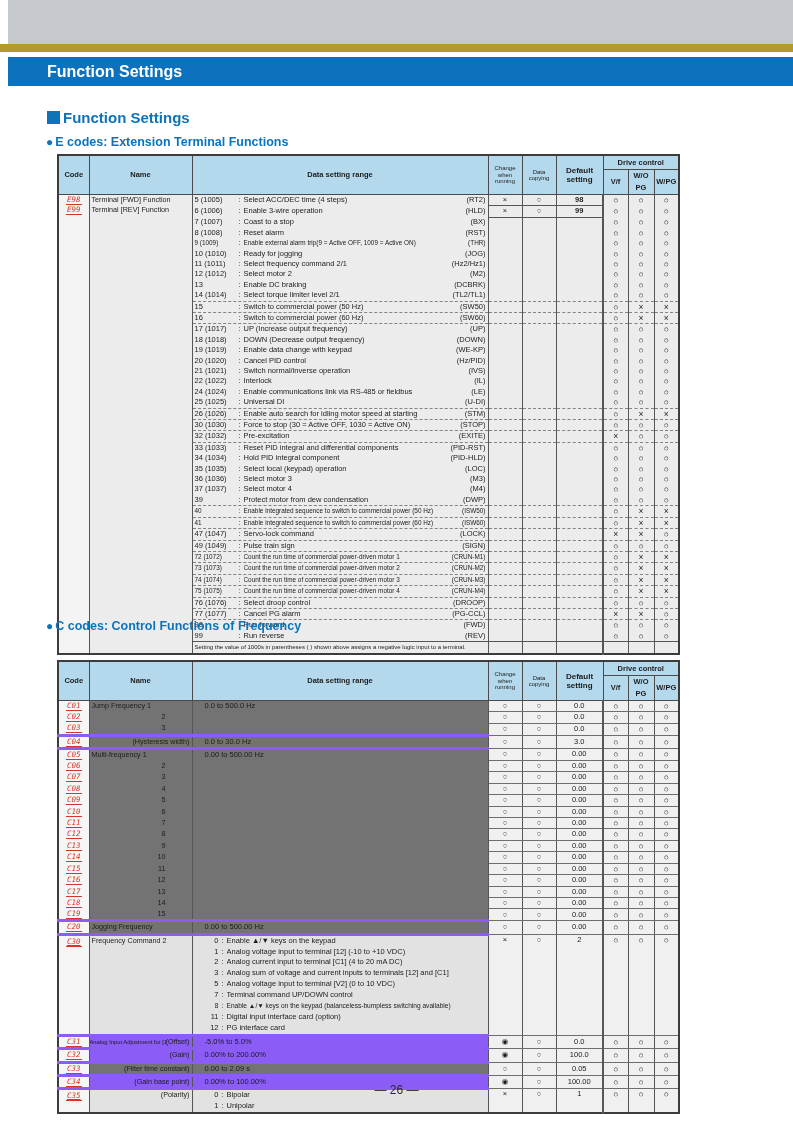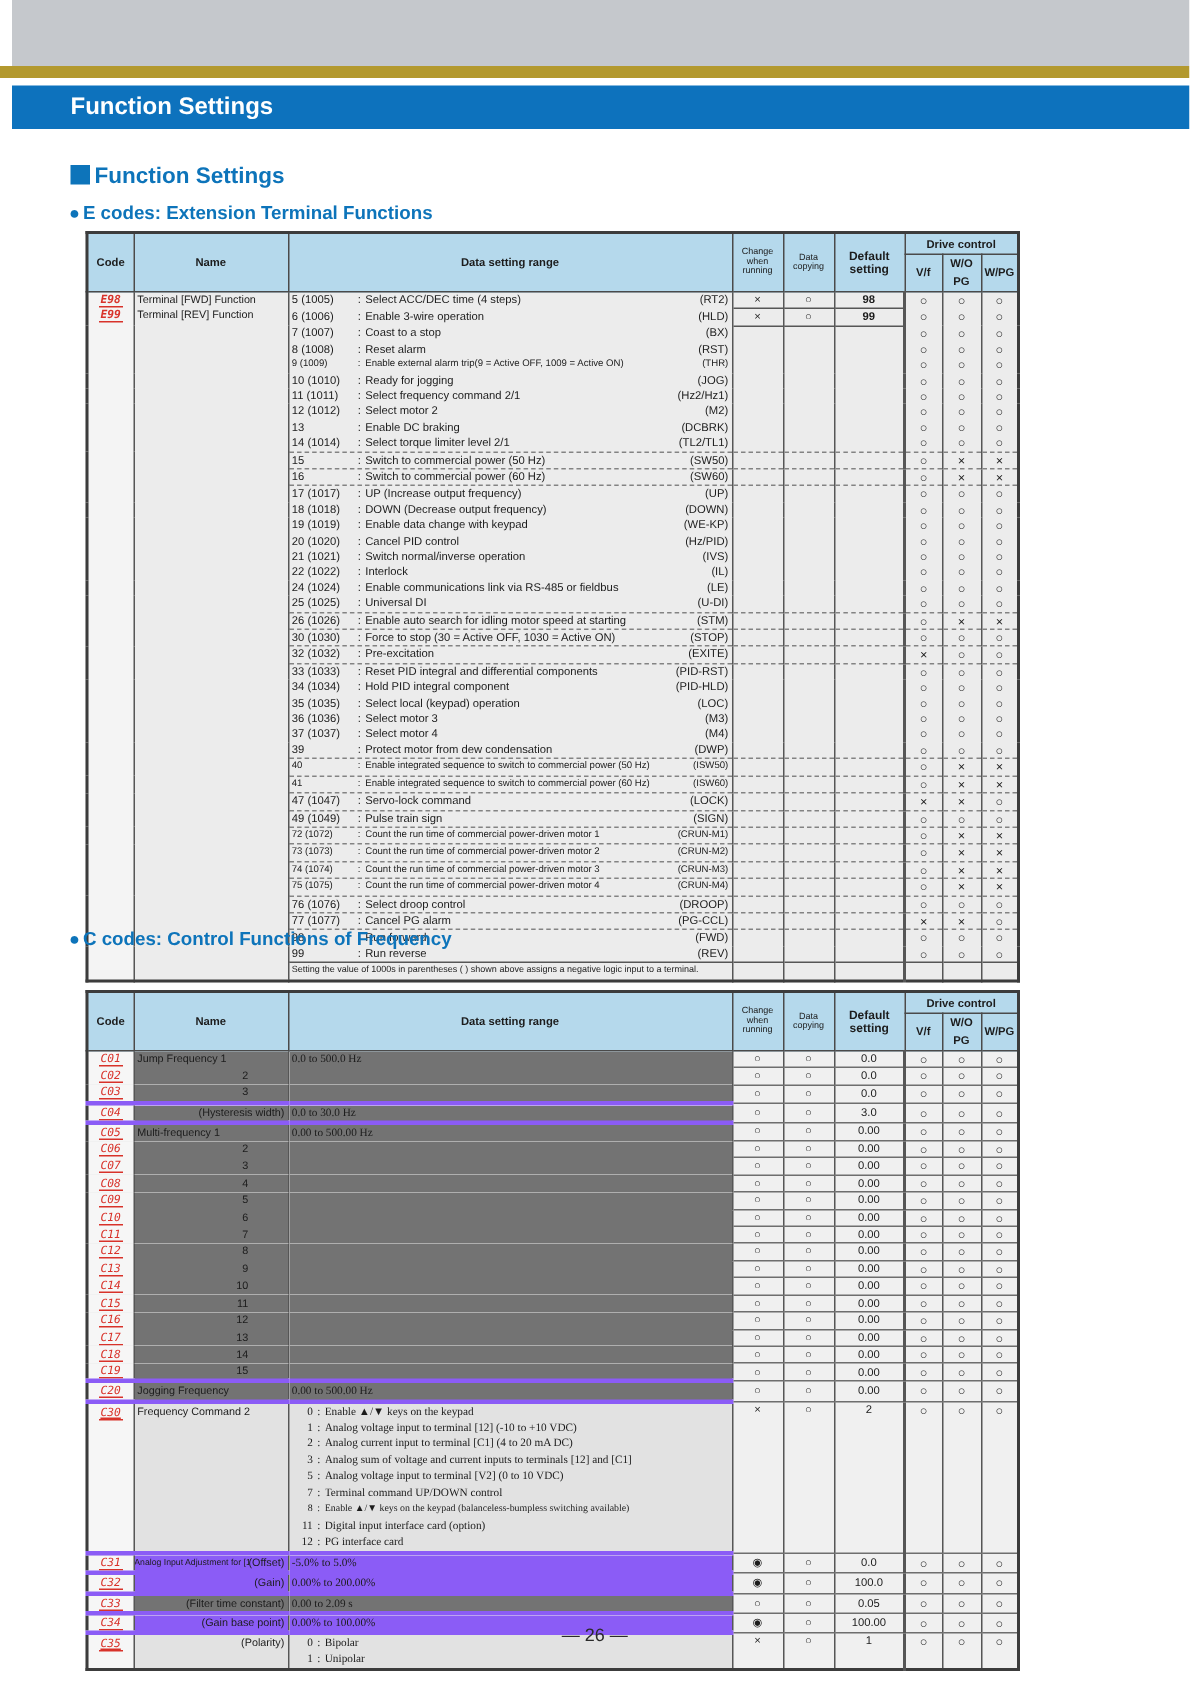--- a/index.html
+++ b/index.html
@@ -29,21 +29,21 @@
      overflow:hidden;white-space:nowrap;line-height:10.4px;vertical-align:middle;}
   tbody tr{height:10.4px;}
   td.vf{border-left:2px solid #565656;}
   .mid{text-align:center;}
   .mk{text-align:center;font-size:8.5px;color:#222;}
   .seg7{font-family:"DejaVu Sans Mono",monospace;font-style:italic;color:#d8322a;
         font-size:7.5px;display:inline-block;border-bottom:1px solid #d8322a;
         padding:0 1px;line-height:9px;}
   
   td.codecol{background:#f4f4f4;vertical-align:top;text-align:center;}
-  td.codecol div{line-height:10.4px;font-weight:bold;}
+  td.codecol div{line-height:10.4px;}
   td.namecol{vertical-align:top;padding:0 2px;font-size:7.2px;}
   td.namecol div{line-height:10.4px;}
   td.range{padding:0 2px;}
   .flex{display:flex;}
   .num{flex:none;width:44px;}
   .colon{flex:none;width:5px;}
   .desc{flex:1;overflow:hidden;}
   .tag{flex:none;}
   td.smallr{font-size:6.4px;}
   tr.dash td{border-bottom:1px dashed #838383;}
@@ -51,21 +51,21 @@
   td.defv{font-weight:bold;}
   td.foot{font-size:6px;border-top:1px solid #565656;padding:0 2px;}
   td.foot-e{border-top:1px solid #565656;}
   
   td.ccode{background:#f6f6f6;text-align:center;}
   .bgy{background:#737373;} .bgg{background:#e2e2e2;} .bgw{background:#8b5cf6;}
   td.cname{font-size:7.2px;}
   .al{text-align:left;padding-left:2px;}
   .am{text-align:right;padding-right:26px;}
   .ar{text-align:right;padding-right:2px;}
-  td.crange{padding:0 2px;font-family:Liberation Serif, serif;}
+  td.crange{padding:0 12px;}
   td.sb{border-bottom:1px solid #6e6e6e;background:#f0f0f0;}
   td.nr{border-bottom:none;}
   tr.gend td.nr,tr.gend td.ccode{border-bottom:3px solid #8b5cf6;margin-top:43px;}
   td.vt{vertical-align:top;}
   td.vt .seg7{margin-top:1px;text-decoration:underline;}
   .opt{display:flex;line-height:10.9px;}
   .onum{flex:none;width:14px;text-align:right;}
   .ocolon{flex:none;width:8px;text-align:center;}
   .otext{flex:1;overflow:hidden;}
   .osm{font-size:6.6px;}

